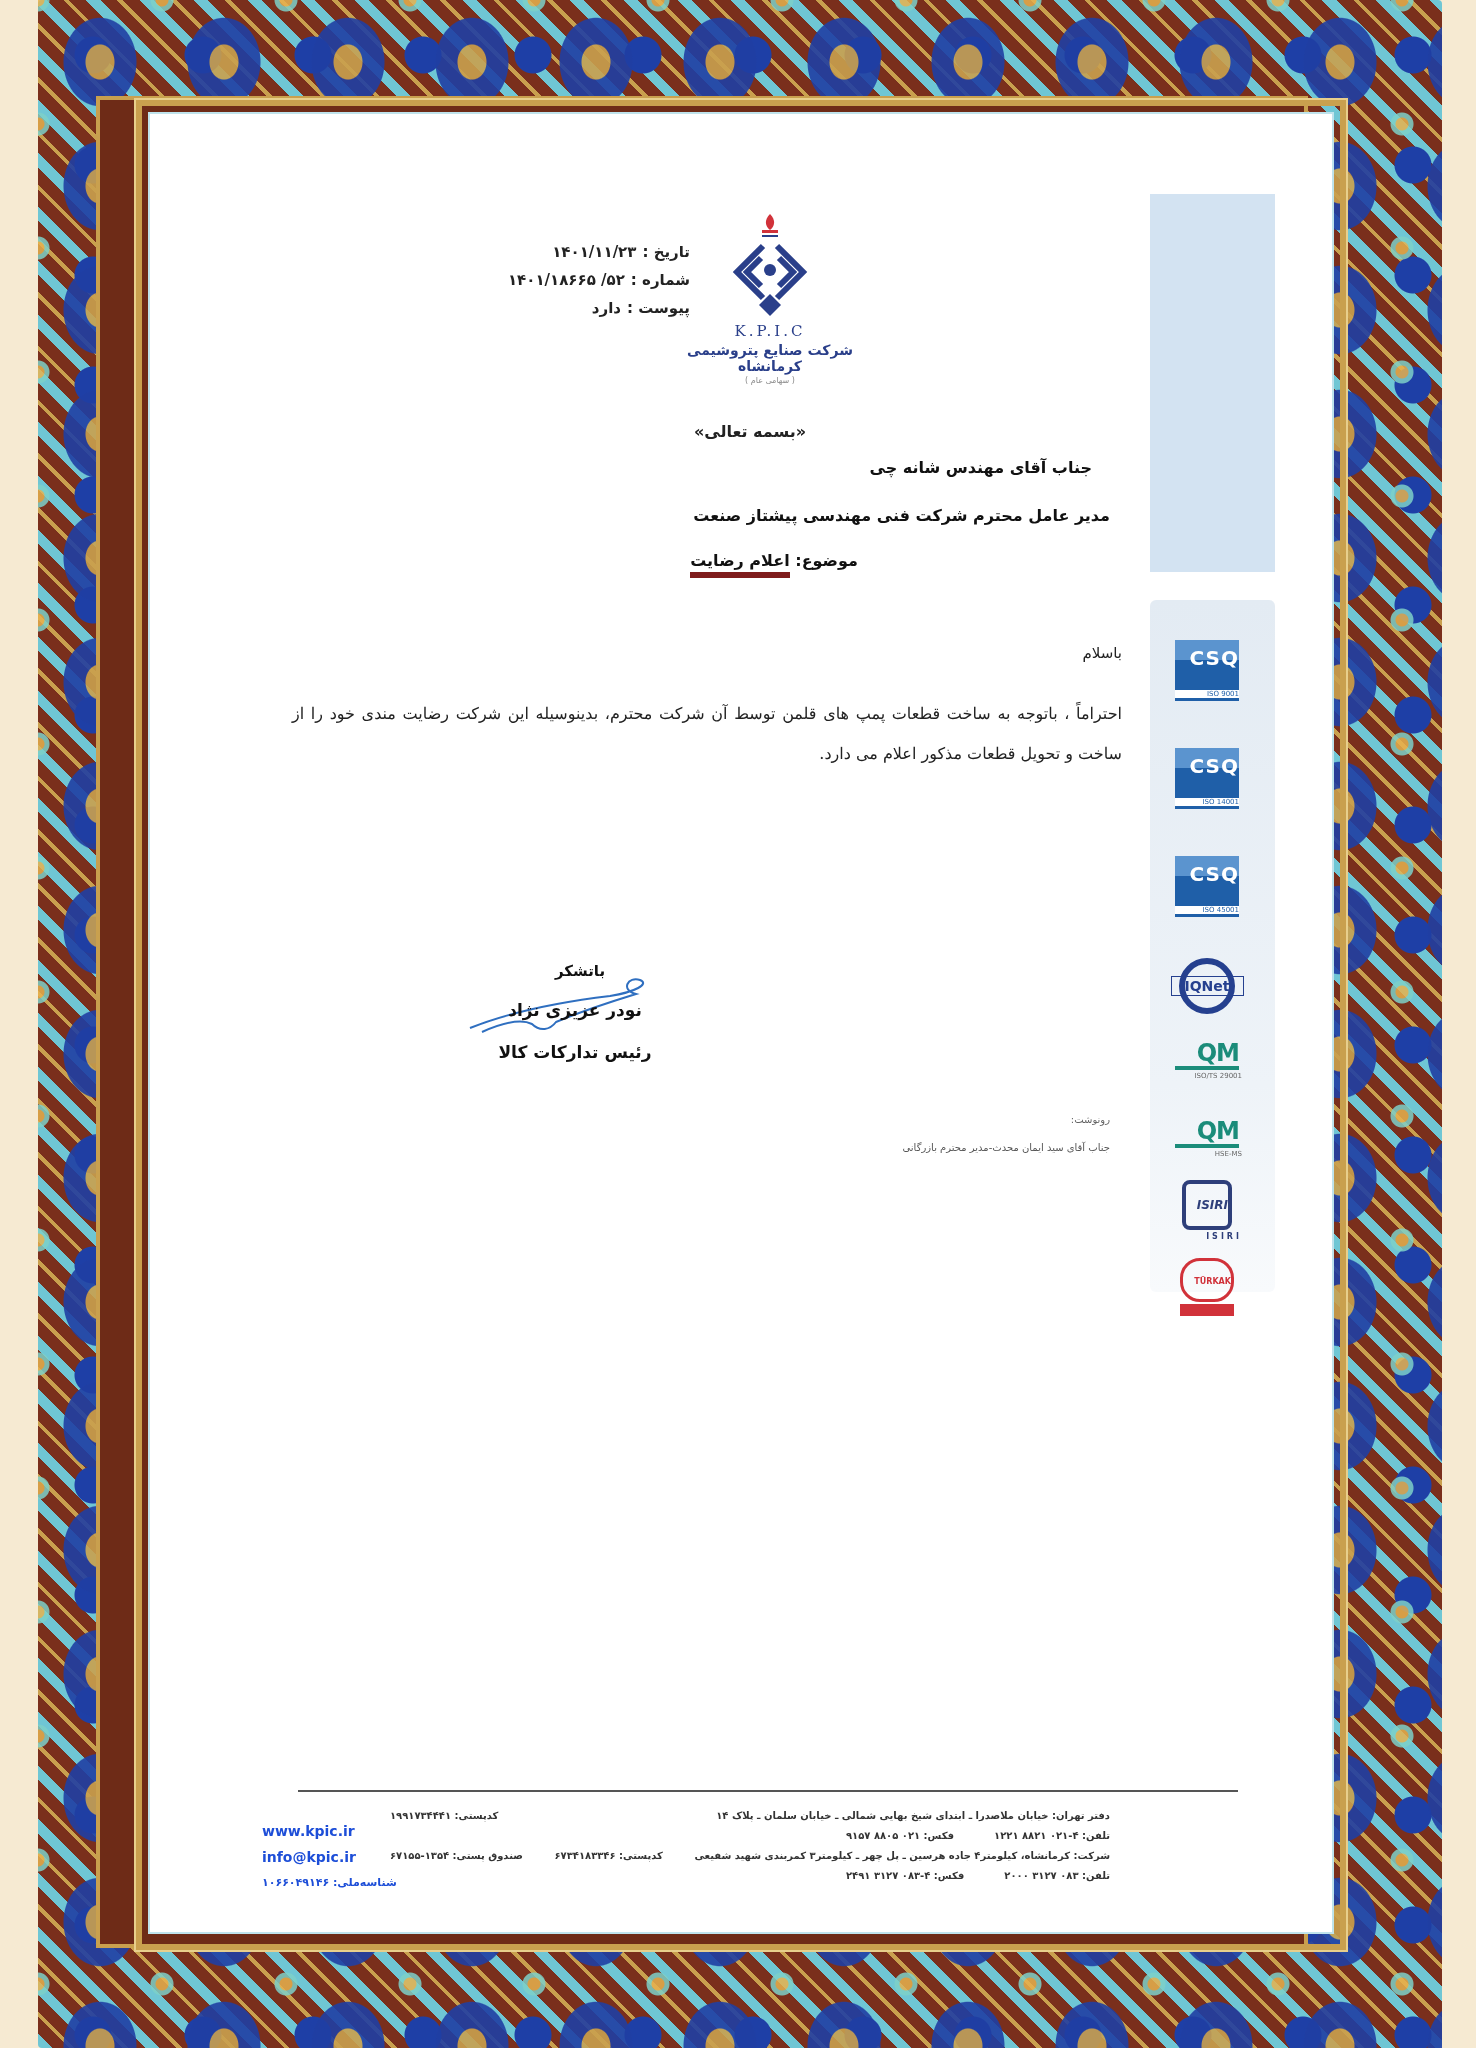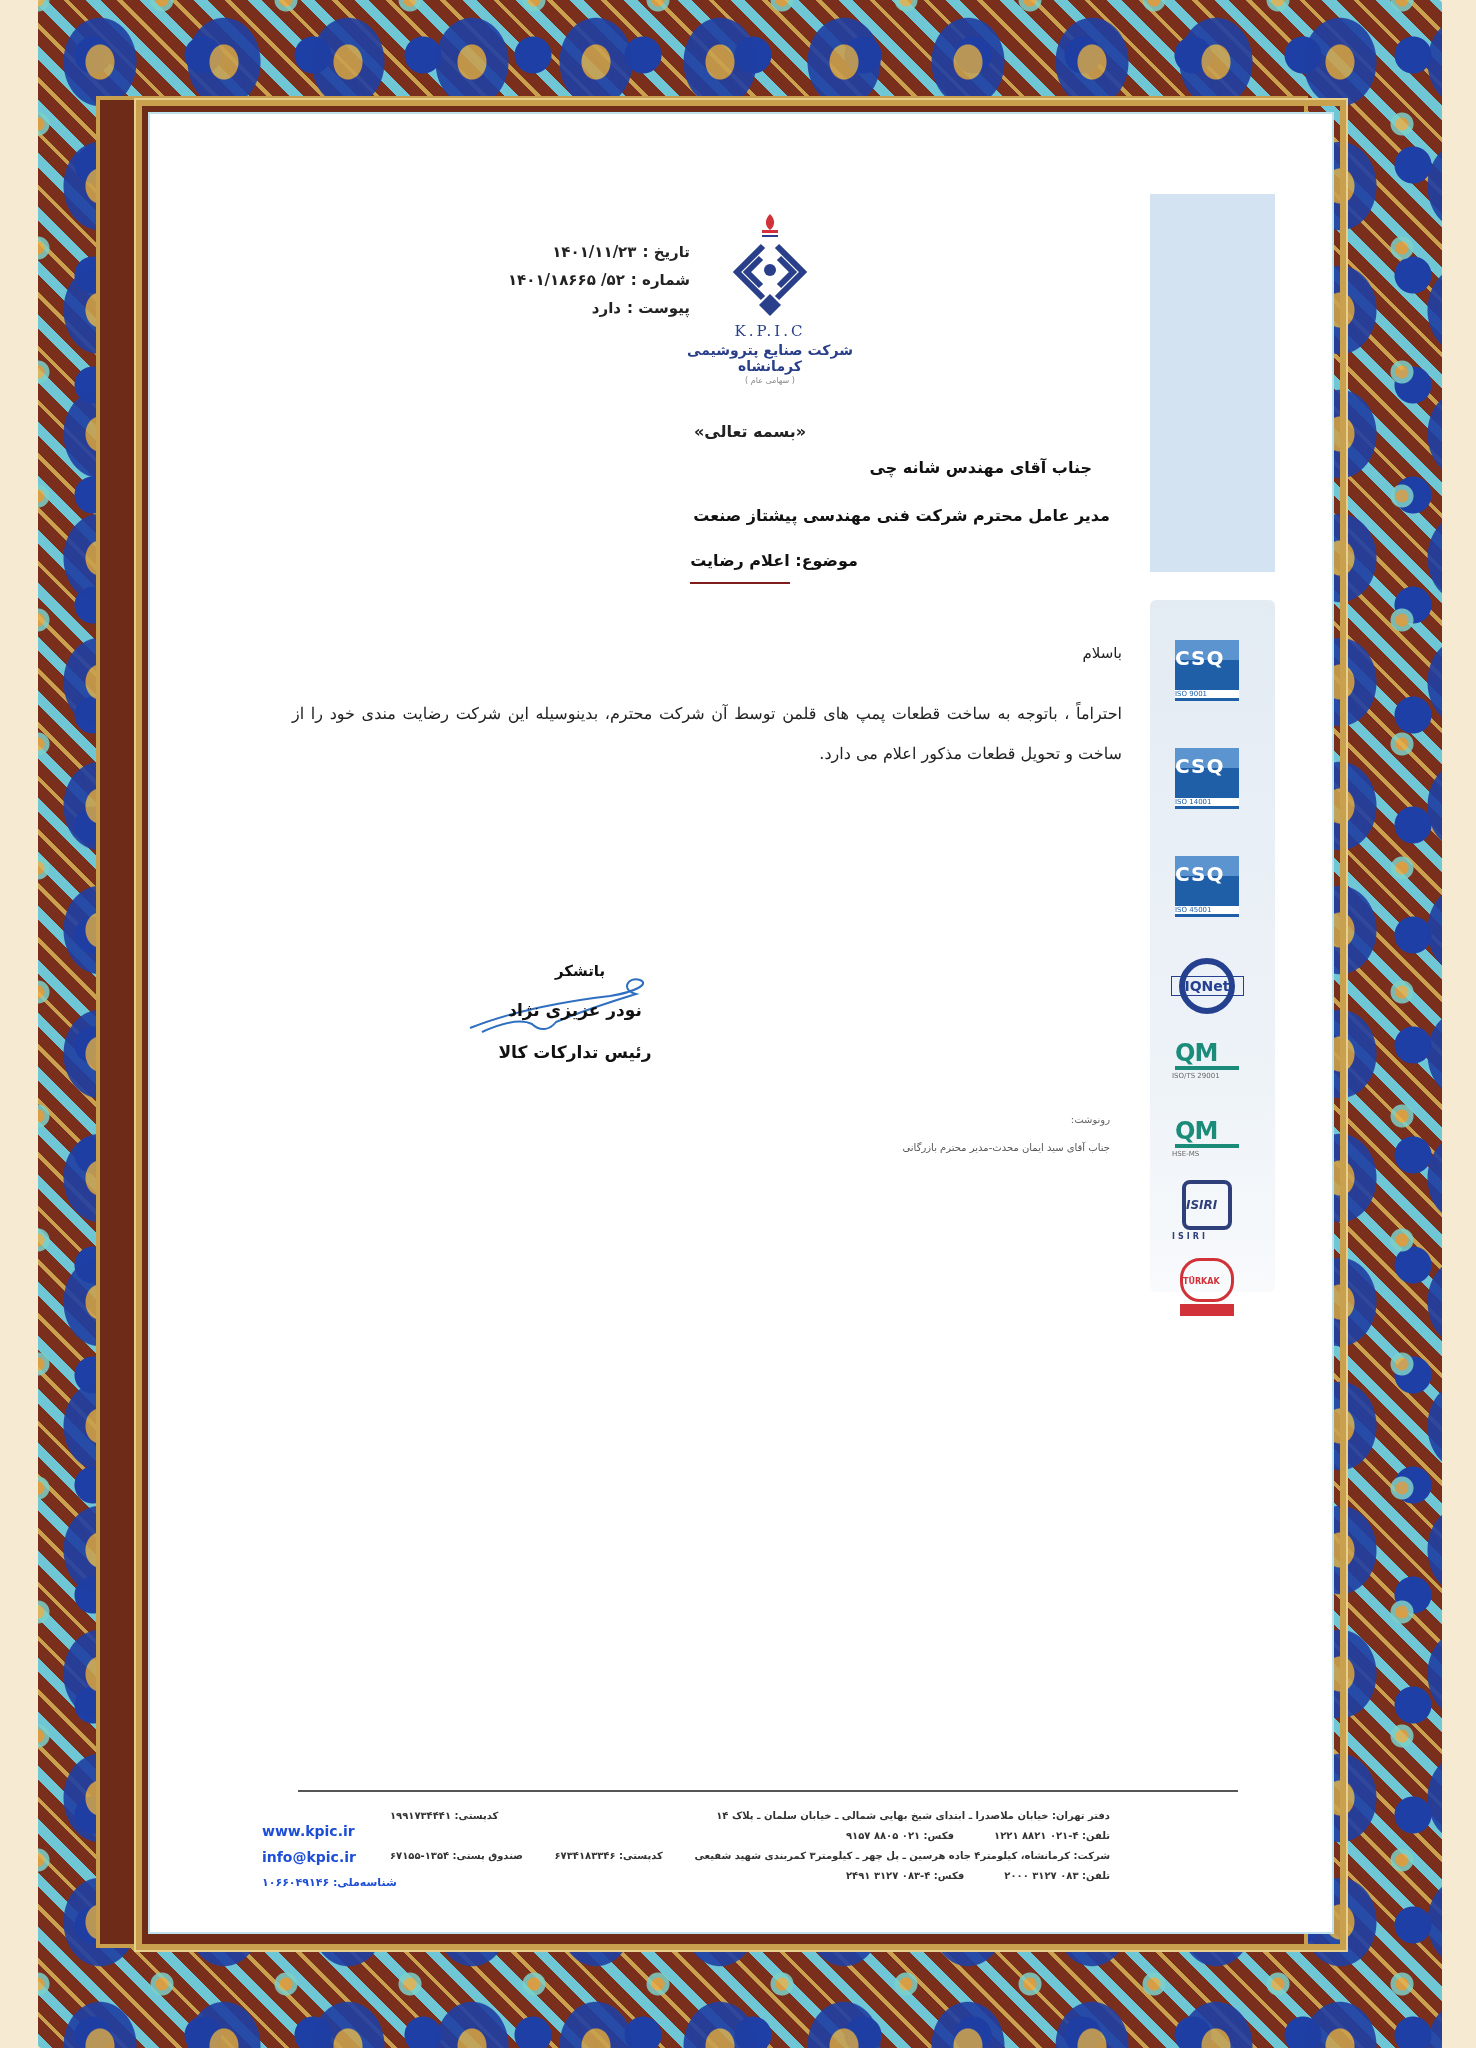--- a/index.html
+++ b/index.html
@@ -51,37 +51,37 @@
   .logo { left: 520px; top: 96px; width: 200px; text-align: center; }
   .logo svg { display: block; margin: 0 auto; }
   .logo-en { font-family: "DejaVu Serif", serif; color: #2a3f8a; font-size: 15px; letter-spacing: 3px; margin-top: 2px; }
   .logo-fa { color: #2a3f8a; font-size: 14px; font-weight: bold; margin-top: 2px; }
   .logo-sub { color: #8a8a8a; font-size: 8px; margin-top: 2px; }
 
   .basmala { left: 480px; top: 308px; width: 240px; text-align: center; font-weight: bold; font-size: 16px; color: #222; }
   .recipient { right: 240px; top: 344px; font-weight: bold; font-size: 16px; color: #111; }
   .position { right: 222px; top: 392px; font-weight: bold; font-size: 16px; color: #111; text-align: right; }
   .subject { right: 474px; top: 437px; font-weight: bold; font-size: 16px; color: #111; text-align: right; }
-  .subject-value { border-bottom: 2px solid #7f1d1d; padding-bottom: 12px; }
+  .subject-value { border-bottom: 6px solid #7f1d1d; padding-bottom: 2px; }
 
   .greeting { right: 210px; top: 530px; font-size: 15px; color: #222; }
   .body-text { right: 210px; top: 580px; width: 830px; font-size: 16px; color: #222; line-height: 40px; text-align: justify; font-family: "DejaVu Serif", serif; }
 
   .thanks { left: 350px; top: 848px; width: 160px; text-align: center; font-weight: bold; font-size: 15px; color: #111; }
   .signer { left: 300px; top: 886px; width: 250px; text-align: center; font-weight: bold; font-size: 17px; color: #111; }
   .signer-title { left: 300px; top: 928px; width: 250px; text-align: center; font-weight: bold; font-size: 17px; color: #111; }
   .signature { left: 310px; top: 858px; width: 200px; height: 70px; pointer-events: none; }
 
   .cc-label { right: 222px; top: 1000px; font-size: 10px; color: #666; }
   .cc-value { right: 222px; top: 1028px; font-size: 10px; color: #555; }
 
   
   .strip-top { left: 1000px; top: 80px; width: 125px; height: 378px; background: #d3e3f2; }
   .strip-certs { left: 1000px; top: 486px; width: 125px; height: 692px; background: linear-gradient(#e3ebf3, #eef3f8 70%, #f8fafc); border-radius: 6px; }
-  .cert { position: absolute; left: 22px; width: 70px; text-align: left; }
+  .cert { position: absolute; left: 22px; width: 70px; text-align: right; }
   .csq-box { width: 64px; height: 50px; margin: 0 auto; background: linear-gradient(#5b94cf 0 40%, #1f5fa8 40%); color: #fff; font-weight: bold; font-size: 20px; line-height: 36px; letter-spacing: 1px; }
   .csq-cap { font-size: 7px; color: #1f5fa8; background: #fff; border-bottom: 3px solid #1f5fa8; width: 64px; margin: 0 auto; }
   .iqnet { width: 56px; height: 56px; margin: 0 auto; border-radius: 50%; border: 6px solid #25408f; box-sizing: border-box; display: flex; align-items: center; justify-content: center; }
   .iqnet span { font-size: 14px; color: #25408f; border: 1px solid #25408f; padding: 1px 13px; font-weight: bold; }
   .qm { width: 64px; margin: 0 auto; color: #1b8c7a; font-weight: bold; font-size: 24px; line-height: 26px; border-bottom: 4px solid #1b8c7a; letter-spacing: -1px; }
   .qm-cap { font-size: 7px; color: #666; margin-top: 2px; }
   .isiri { width: 50px; height: 50px; margin: 0 auto; border: 4px solid #2e3f7a; border-radius: 8px; box-sizing: border-box; color: #2e3f7a; font-weight: bold; font-size: 12px; line-height: 42px; font-style: italic; }
   .isiri-cap { font-size: 8px; color: #2e3f7a; letter-spacing: 3px; margin-top: 2px; font-weight: bold; }
   .turkak { width: 54px; margin: 0 auto; }
   .turkak-box { border: 3px solid #d1323a; border-radius: 20px; height: 44px; box-sizing: border-box; color: #d1323a; font-size: 8px; font-weight: bold; padding-top: 16px; }

